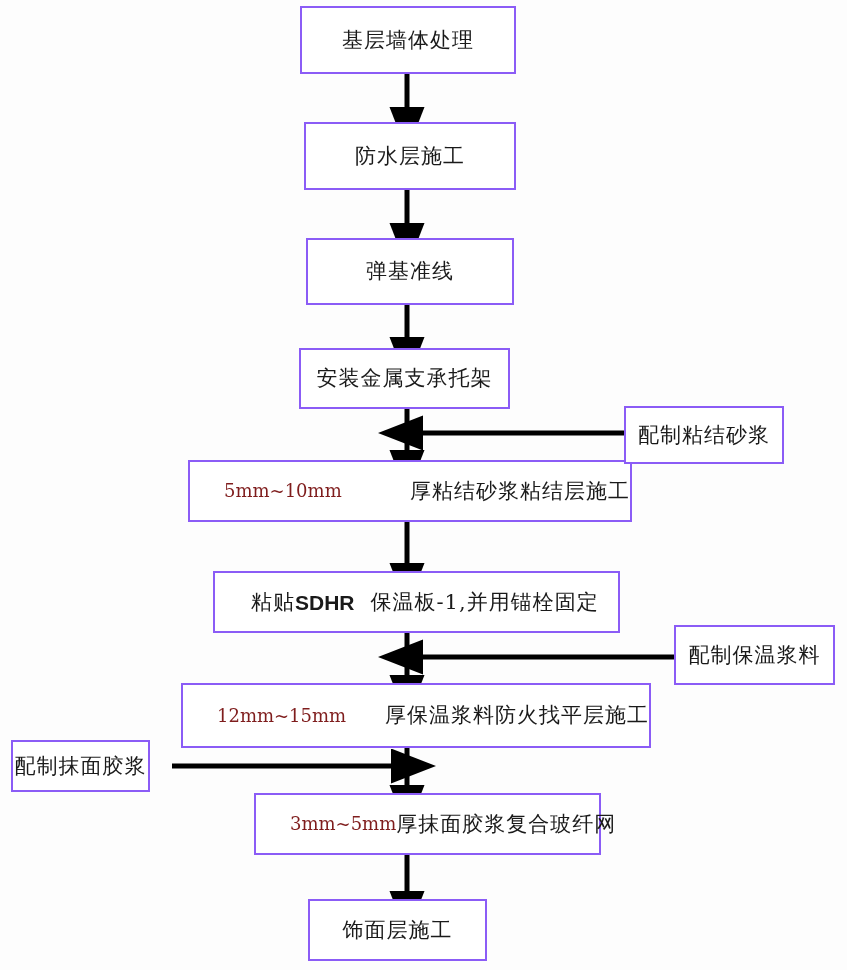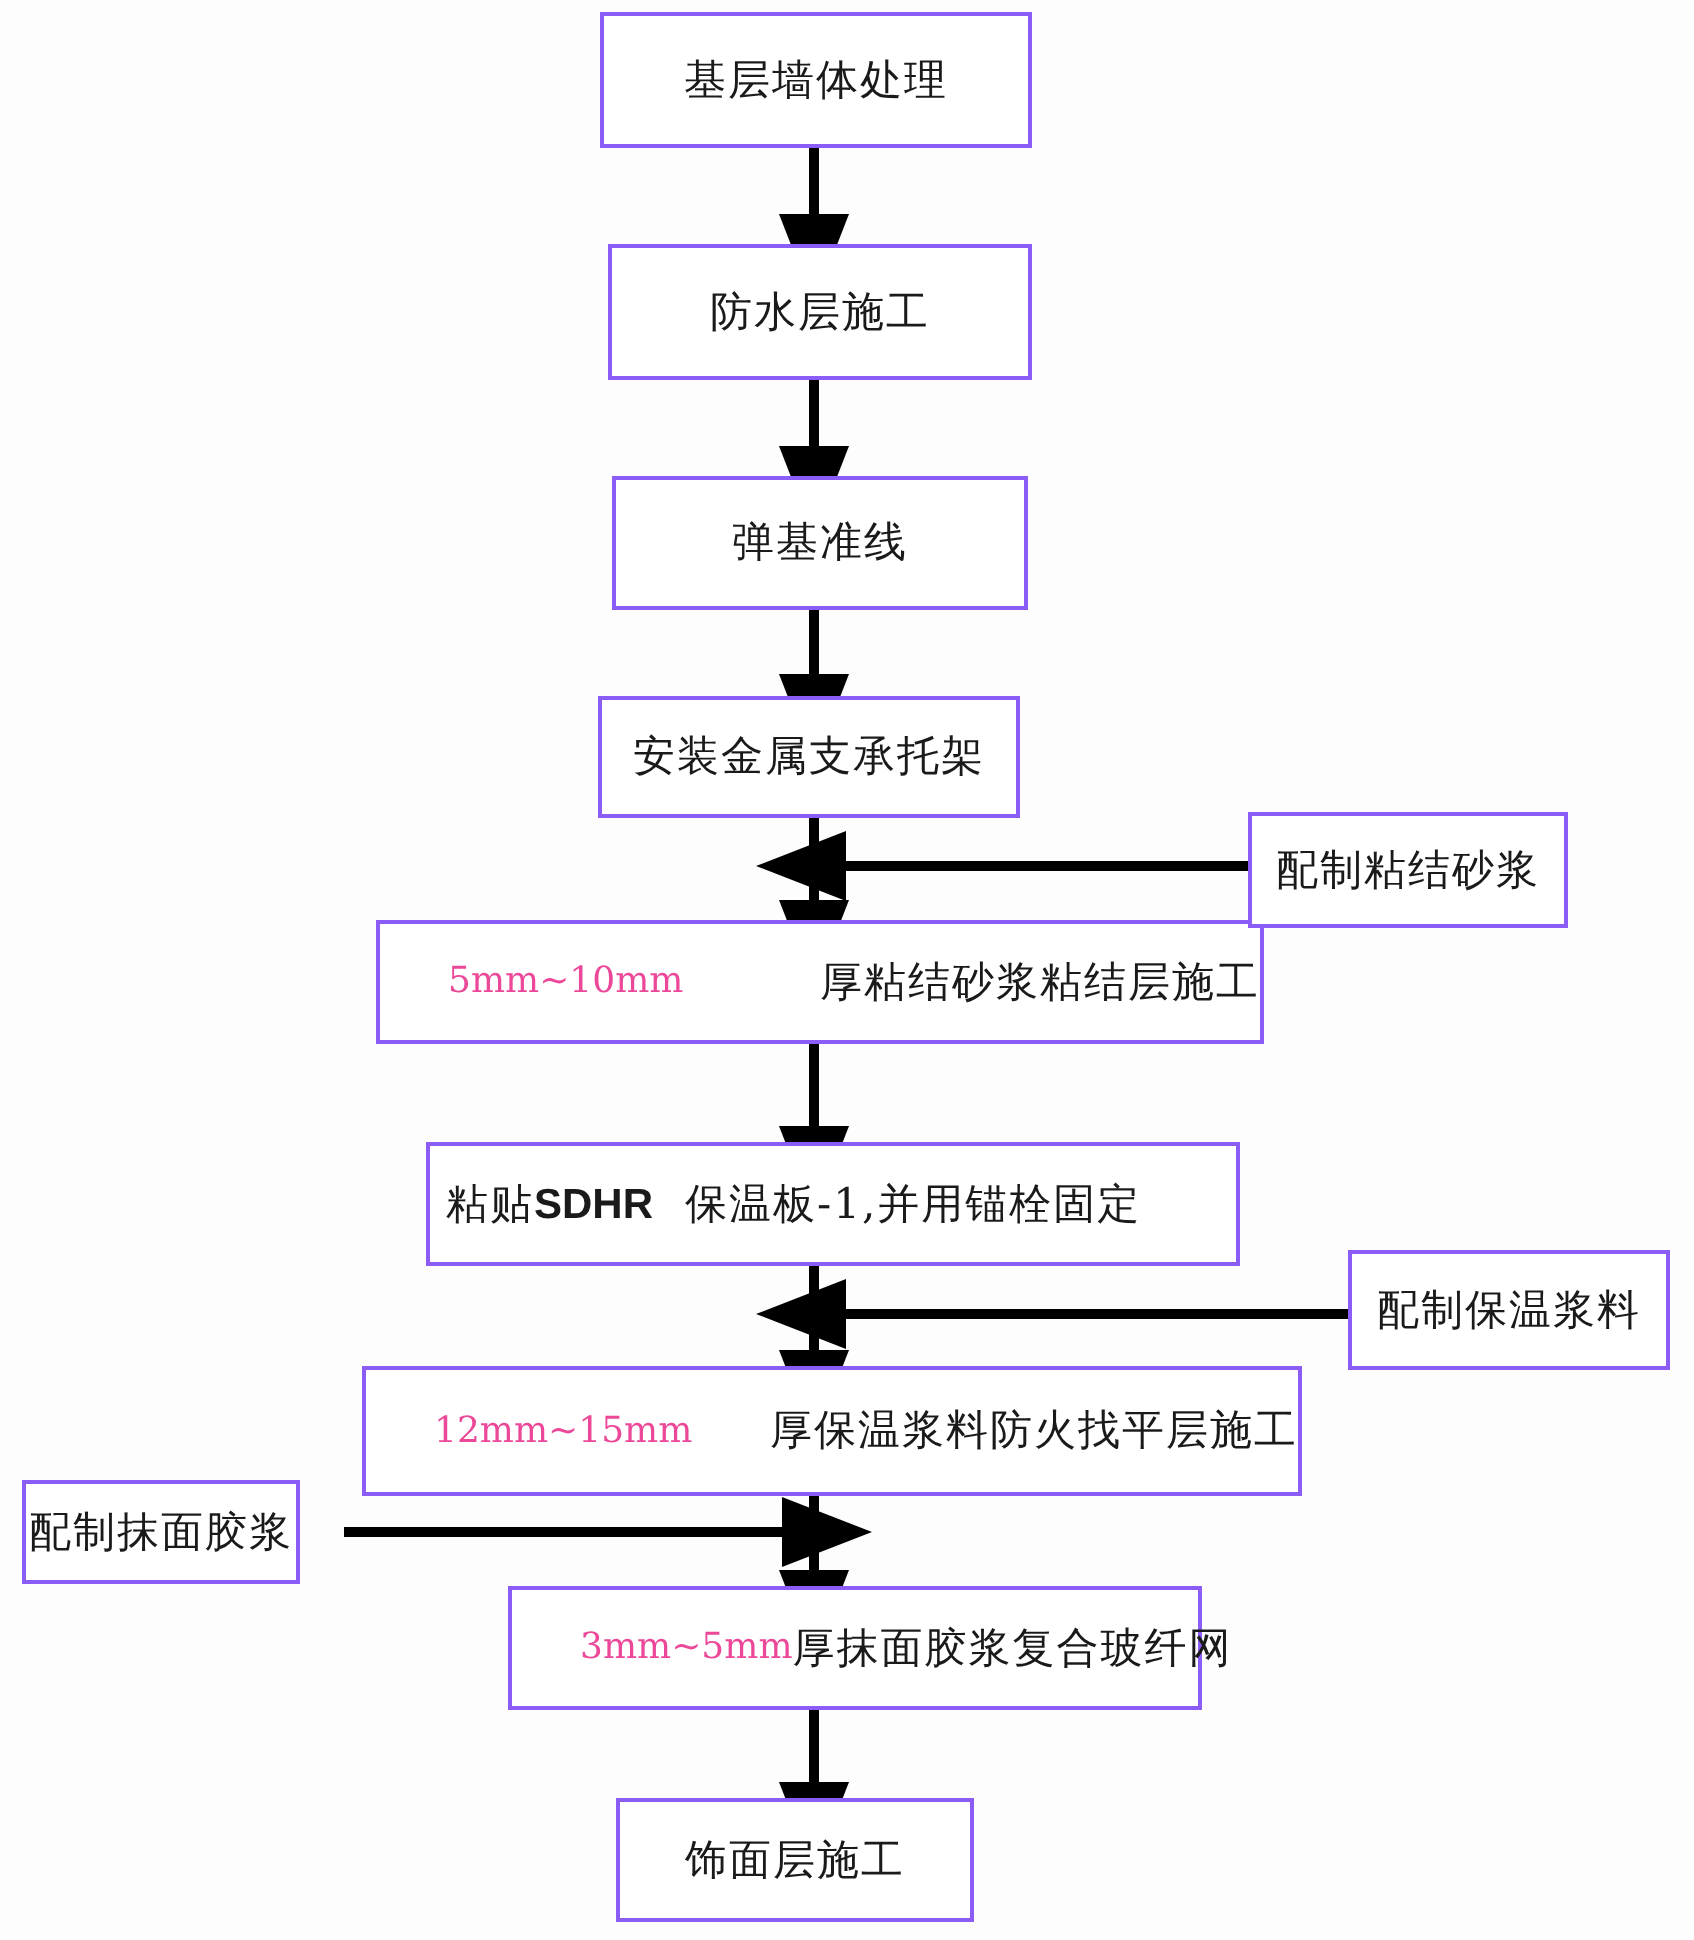--- a/index.html
+++ b/index.html
@@ -31,21 +31,21 @@
     white-space: nowrap;
     line-height: 1;
   }
   
   .node.split {
     justify-content: flex-start;
     padding-left: 34px;
   }
   .meas {
     font-size: 18px;
-    color: #ec4899;
+    color: #7f1d1d;
     font-family: "DejaVu Serif", "Liberation Serif", serif;
     white-space: nowrap;
     line-height: 1;
   }
   .desc {
     font-size: 21px;
     color: #1a1a1a;
     letter-spacing: 1px;
     white-space: nowrap;
     line-height: 1;
@@ -111,21 +111,21 @@
   <div class="node" style="left:299px; top:348px; width:211px; height:61px;">
     <span class="node-label">安装金属支承托架</span>
   </div>
 
   <div class="node split" style="left:188px; top:460px; width:444px; height:62px;">
     <span class="meas">5mm~10mm</span>
     <span class="gap-a"></span>
     <span class="desc">厚粘结砂浆粘结层施工</span>
   </div>
 
-  <div class="node split" style="left:213px; top:571px; width:407px; height:62px; padding-left:8px;">
+  <div class="node split" style="left:213px; top:571px; width:407px; height:62px; padding-left:36px;">
     <span class="desc">粘贴</span>
     <span class="desc sdhr">SDHR</span>
     <span class="sdhr-gap"></span>
     <span class="desc">保温板-1,并用锚栓固定</span>
   </div>
 
   <div class="node split" style="left:181px; top:683px; width:470px; height:65px;">
     <span class="meas">12mm~15mm</span>
     <span class="gap-b"></span>
     <span class="desc">厚保温浆料防火找平层施工</span>

